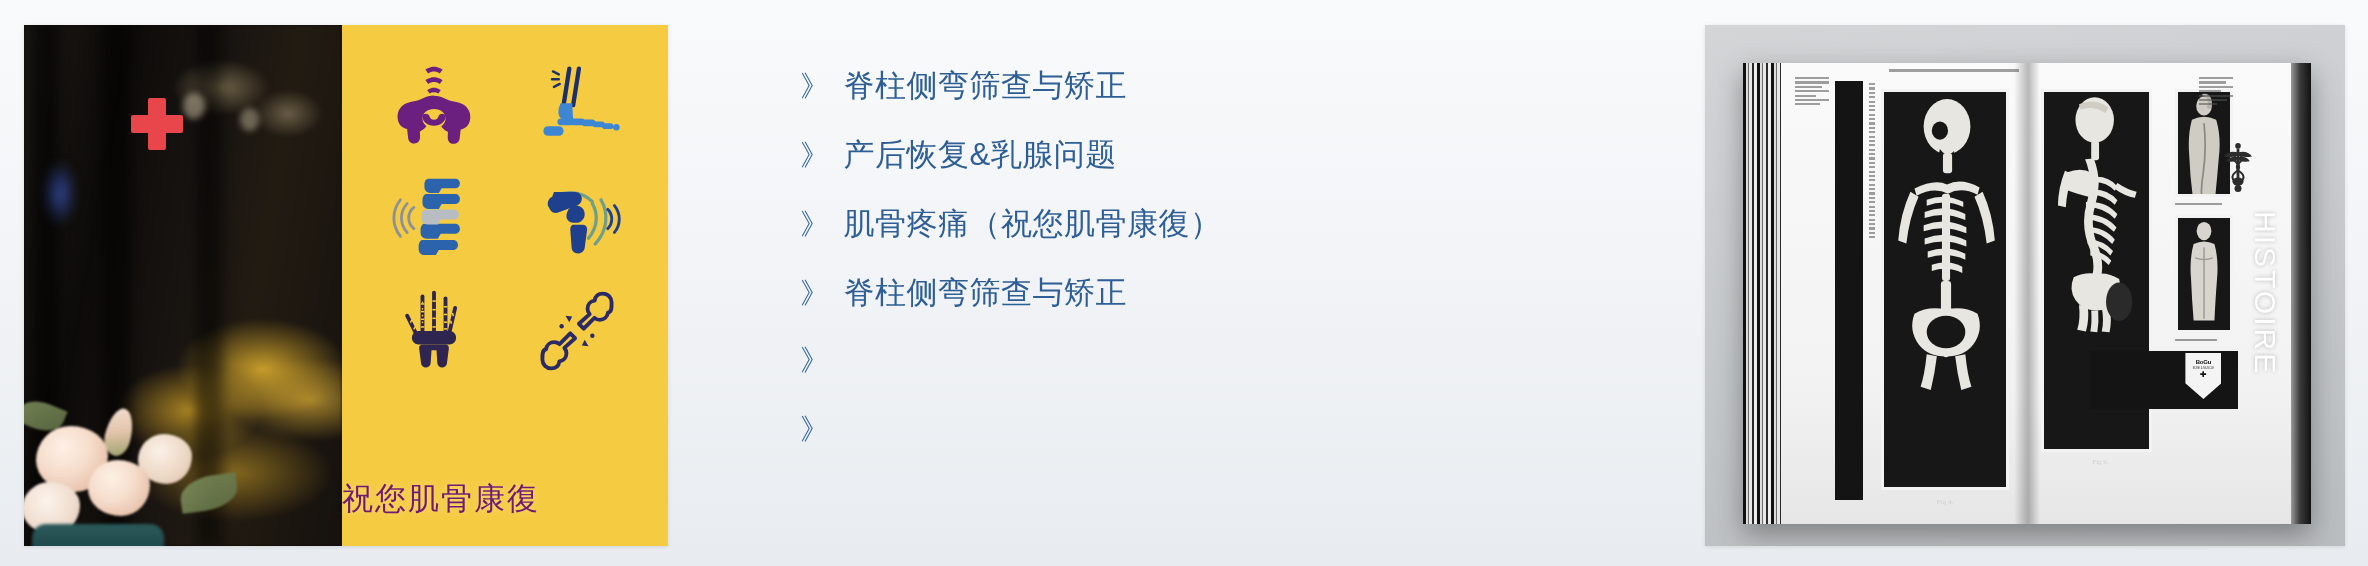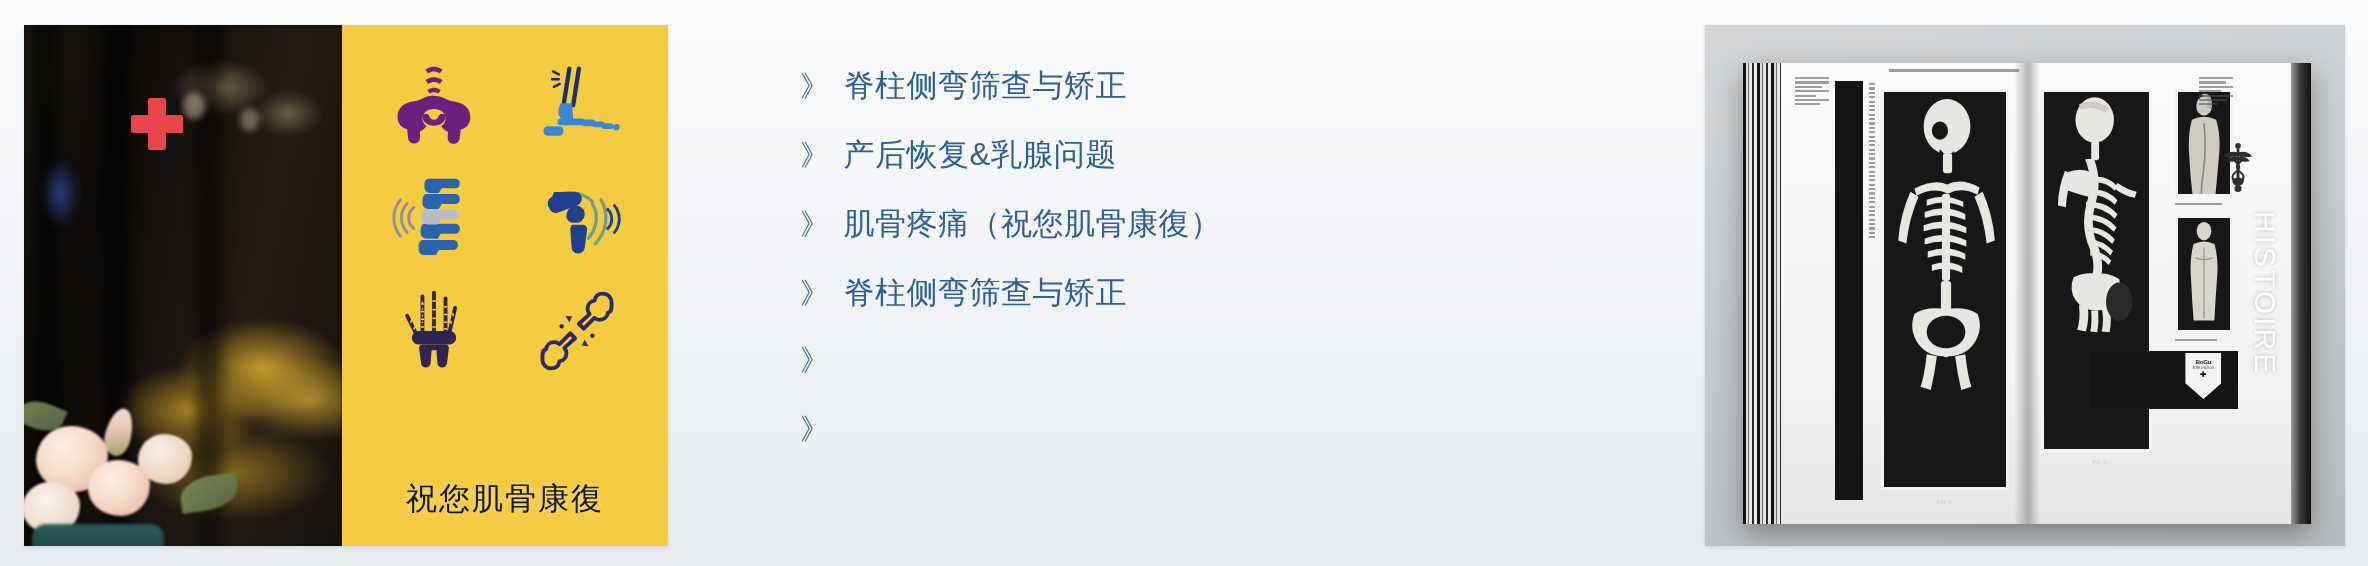--- a/index.html
+++ b/index.html
@@ -165,22 +165,22 @@
     padding: 0 20px;
   }
   .icon-cell { width: 108px; height: 96px; display: flex; align-items: center; justify-content: center; }
   .icon-cell svg { width: 100%; height: 100%; display: block; }
 
   .yellow-caption {
     position: absolute;
     left: 0;
     right: 0;
     bottom: 26px;
-    text-align: center;
-    color: #0f172a;
+    text-align: left;
+    color: #701a75;
     font-size: 31px;
     letter-spacing: 2px;
     font-weight: 400;
     text-shadow: 0 0 8px rgba(255,255,255,.35);
     font-family: "DejaVu Serif", "Liberation Serif", serif;
   }
 
   
   .service-list {
     position: absolute;

